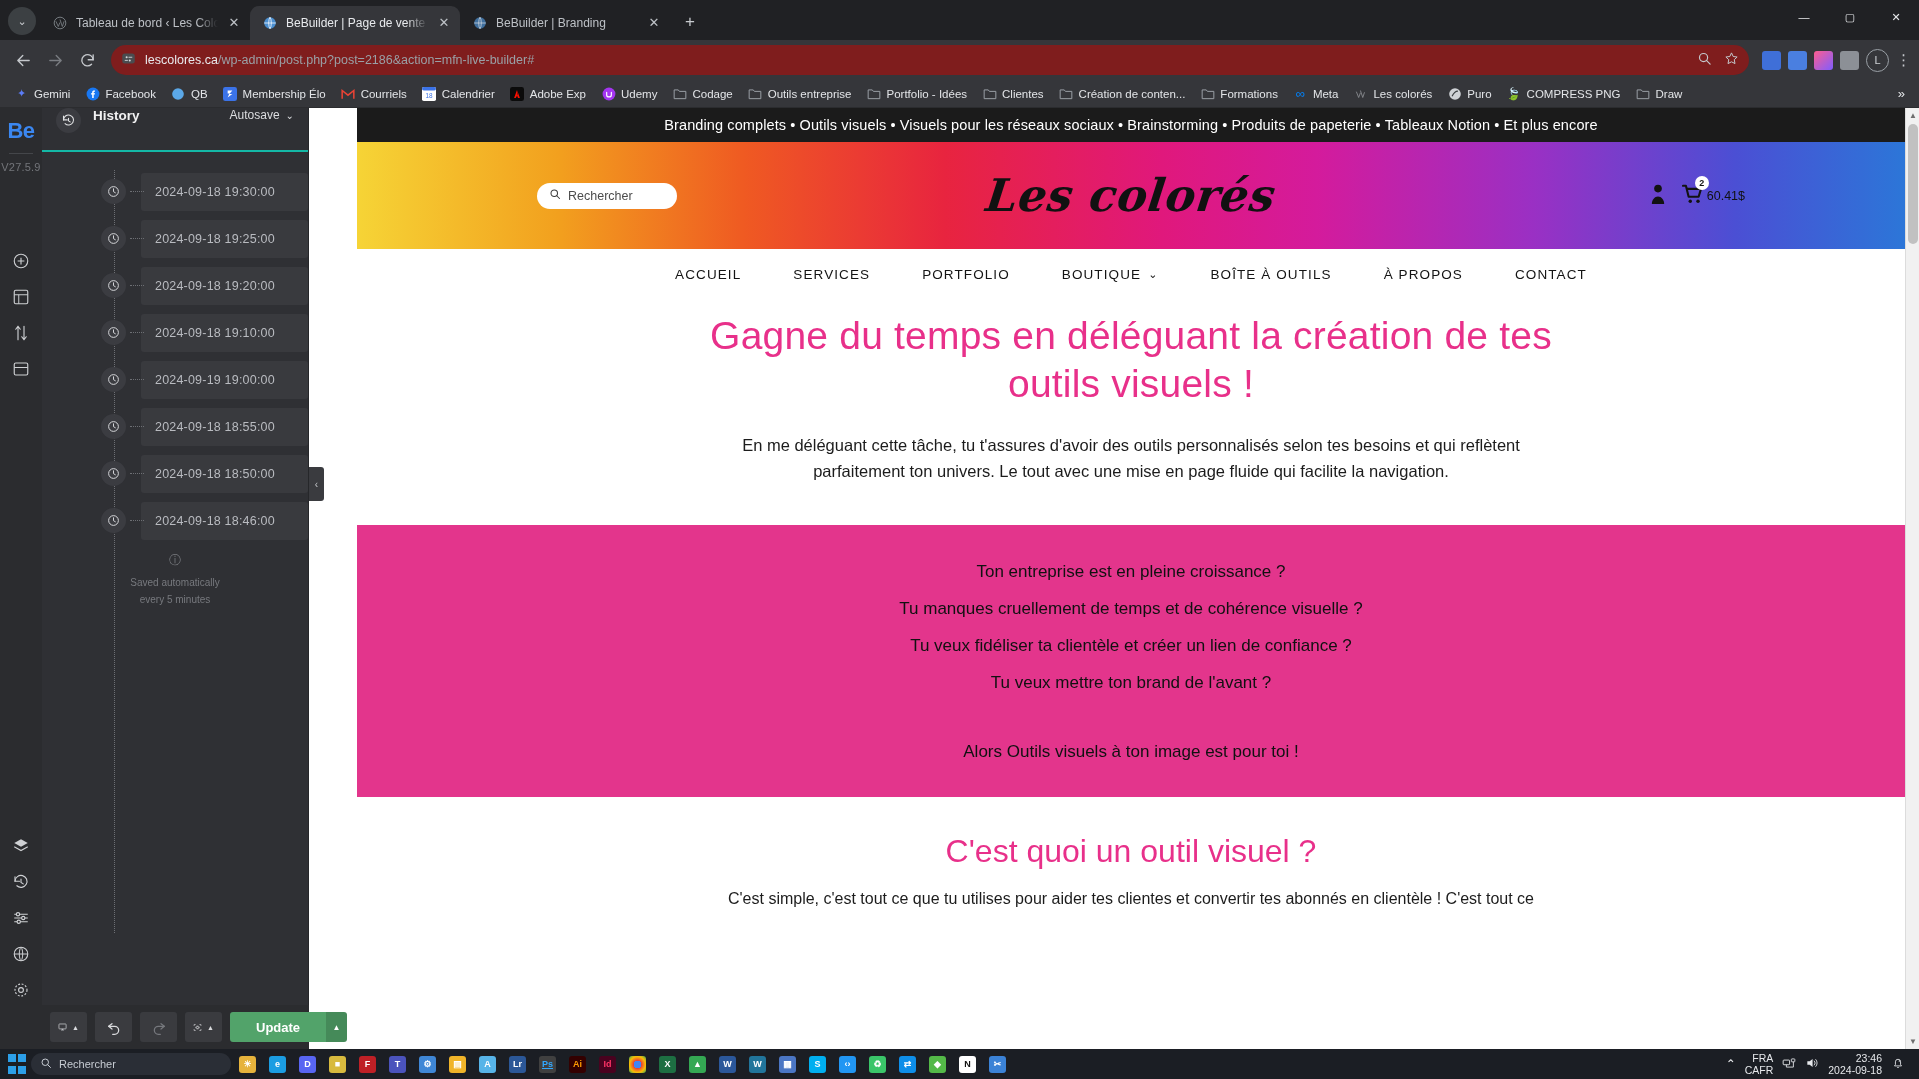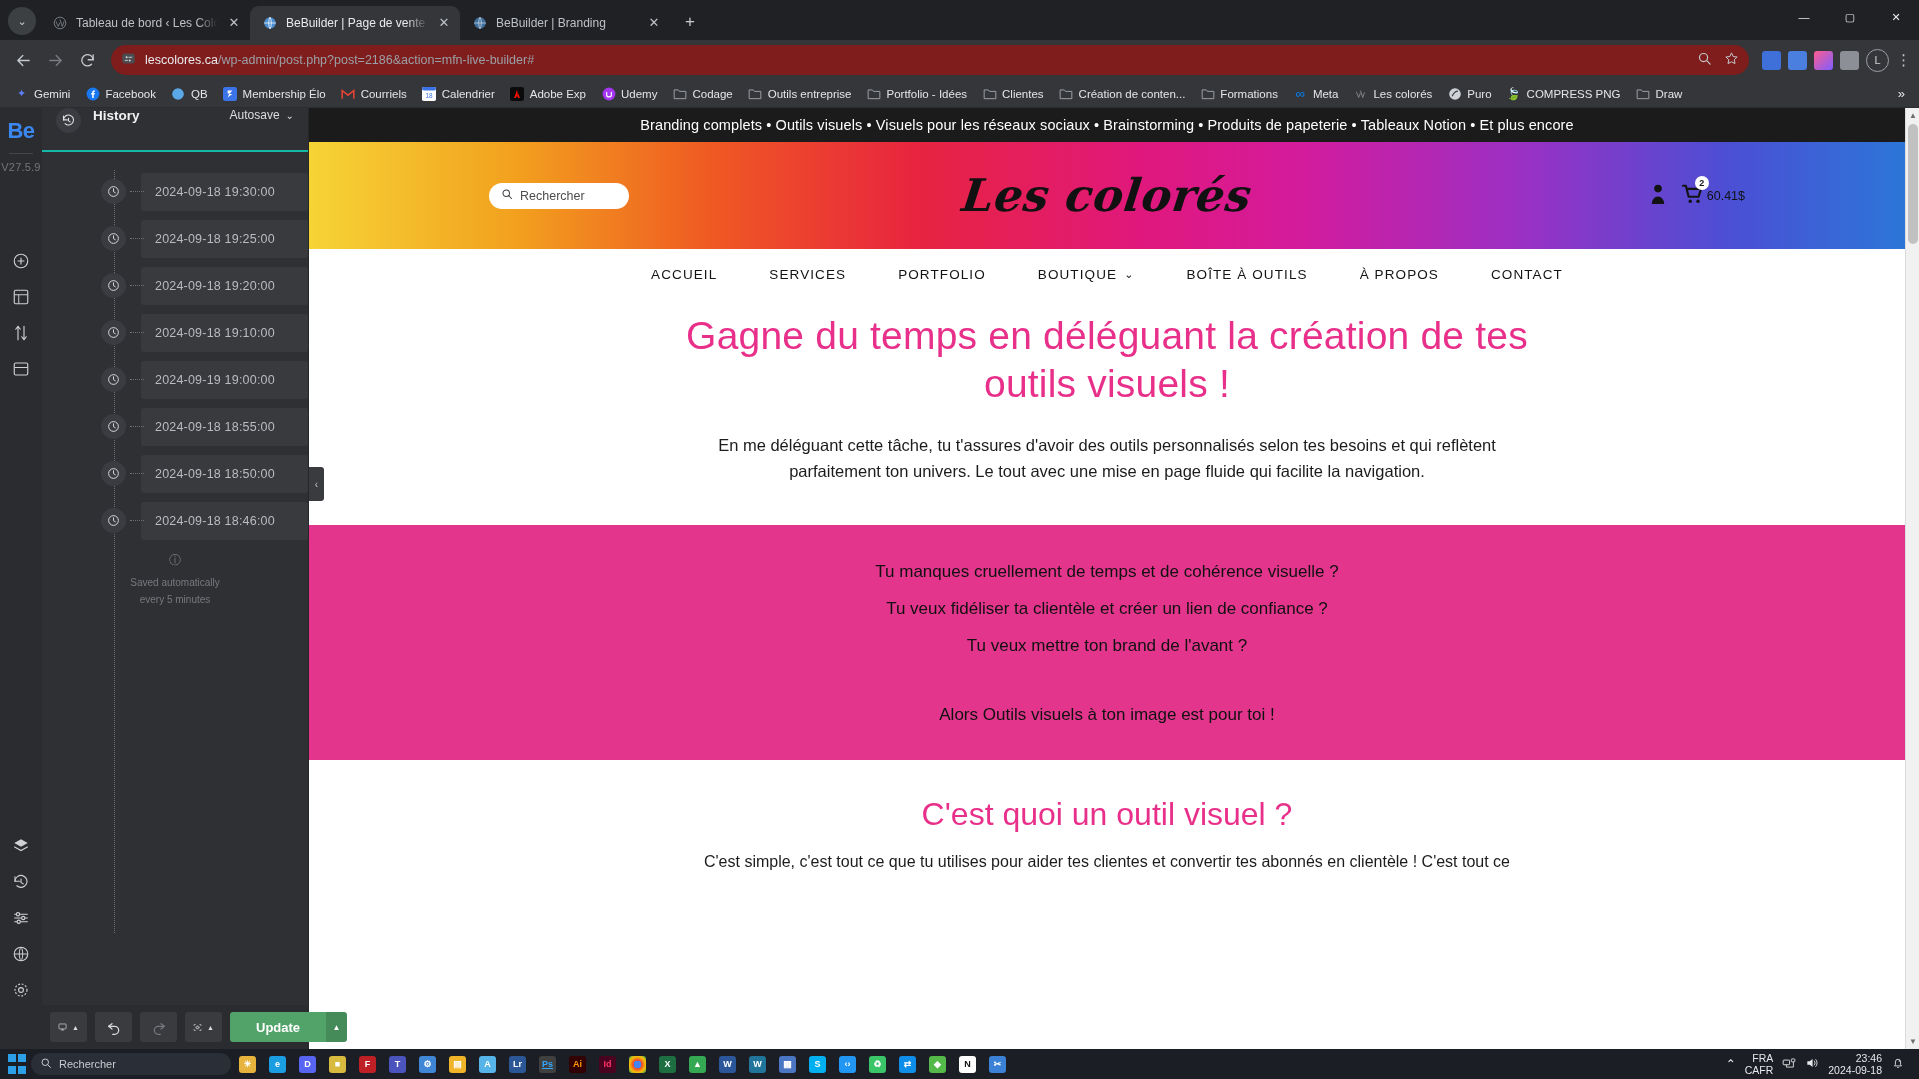--- a/index.html
+++ b/index.html
@@ -103,21 +103,21 @@
     position: absolute; left: 309px; top: 359px; width: 15px; height: 34px;
     background: #3a3b3f; border-radius: 0 3px 3px 0; color: #c5c7ca;
     display: flex; align-items: center; justify-content: center; font-size: 10px; z-index: 20;
   }
 
   
   .canvas { flex: 1; background: #fff; overflow: hidden; position: relative; display:flex; flex-direction:column;}
   .scrollbar { width: 14px; background: #f1f1f1; border-left: 1px solid #dcdcdc; position: relative; flex:0 0 14px;}
   .scrollbar .thumb { position: absolute; top: 16px; left: 2px; width: 10px; height: 120px; background: #c1c1c1; border-radius: 6px; }
   .scrollbar .arrow { position: absolute; left: 0; width: 14px; height: 15px; color: #6e6e6e; font-size: 8px; text-align: center; line-height: 15px; }
-  .canvas-wrap { display: flex; flex: 1; overflow: hidden; }
+  .canvas-wrap { display: flex; flex: 1; overflow: hidden; padding-left: 48px; }
   .site { flex: 1; overflow: hidden; background: #fff; }
 
   
   .promo-bar { background: #1b1b1b; color: #fff; text-align: center; font-size: 14.5px; padding: 9px 0; letter-spacing: .1px; }
   .hero-band {
     height: 107px;
     background: linear-gradient(90deg, #f6d436 0%, #f2a01e 13%, #ef5a22 25%, #e8243f 38%, #e0187c 52%, #d41b9c 62%, #9a30c4 76%, #4b4fd4 89%, #2c76d8 100%);
     display: flex; align-items: center; padding: 0 46px; position: relative;
   }
   .searchbox {
@@ -686,20 +686,21 @@
               </a>
             <a>
                 <span>CONTACT</span>
               </a>
           </div>
 
           <h1 class="hero-h1">Gagne du temps en déléguant la création de tes outils visuels !</h1>
           <p class="hero-p">En me déléguant cette tâche, tu t'assures d'avoir des outils personnalisés selon tes besoins et qui reflètent parfaitement ton univers. Le tout avec une mise en page fluide qui facilite la navigation.</p>
 
           <div class="pink-sec">
+            <p>Ton entreprise est en pleine croissance ?</p>
             <p>Tu manques cruellement de temps et de cohérence visuelle ?</p>
             <p>Tu veux fidéliser ta clientèle et créer un lien de confiance ?</p>
             <p>Tu veux mettre ton brand de l'avant ?</p>
             <p class="last">Alors Outils visuels à ton image est pour toi !</p>
           </div>
 
           <h2 class="sec2-h2">C'est quoi un outil visuel ?</h2>
           <p class="sec2-p">C'est simple, c'est tout ce que tu utilises pour aider tes clientes et convertir tes abonnés en clientèle ! C'est tout ce</p>
         </div>
 

